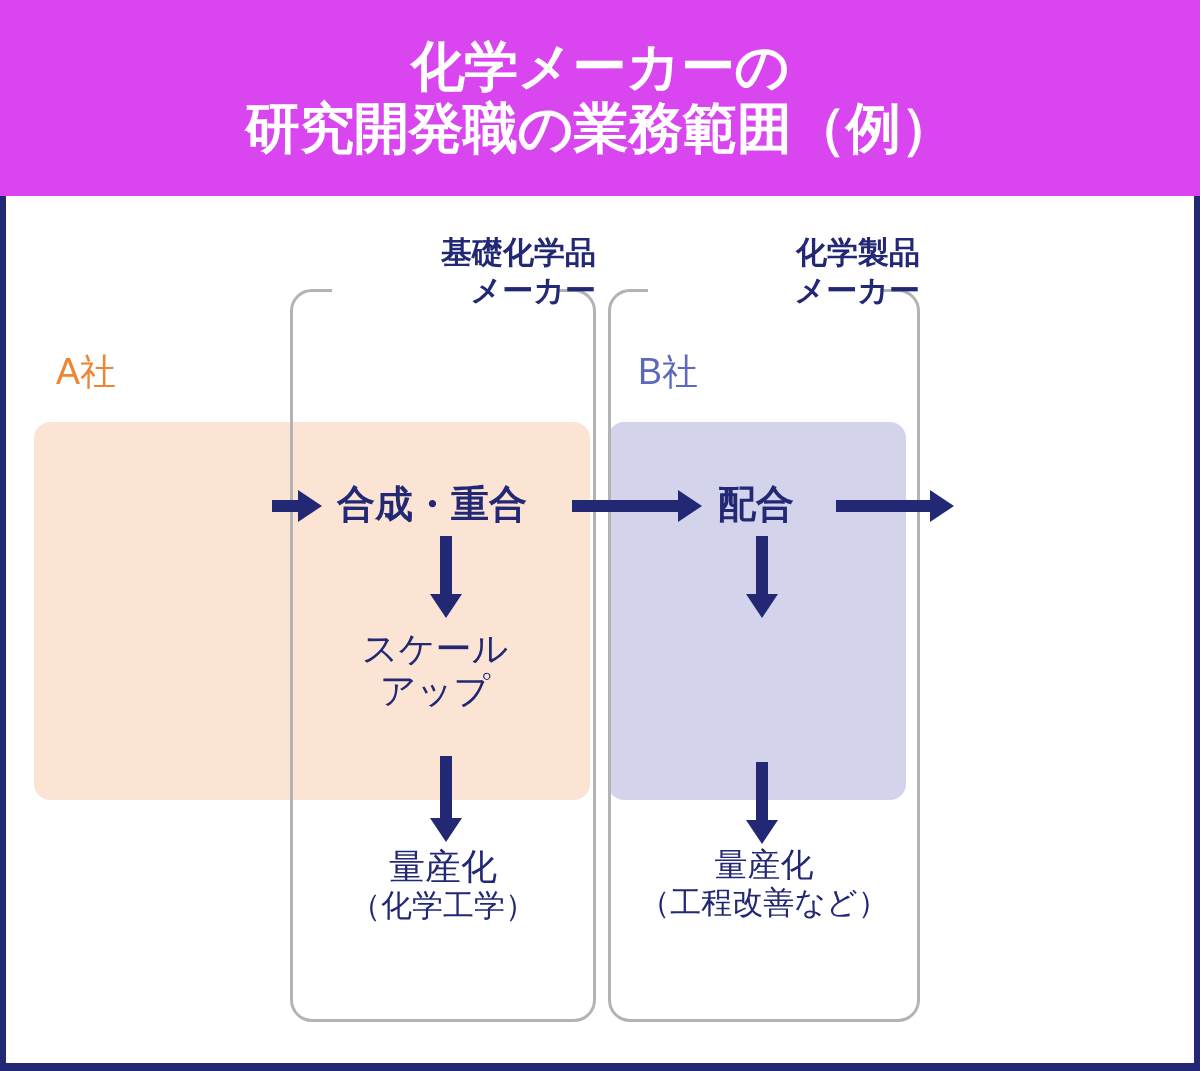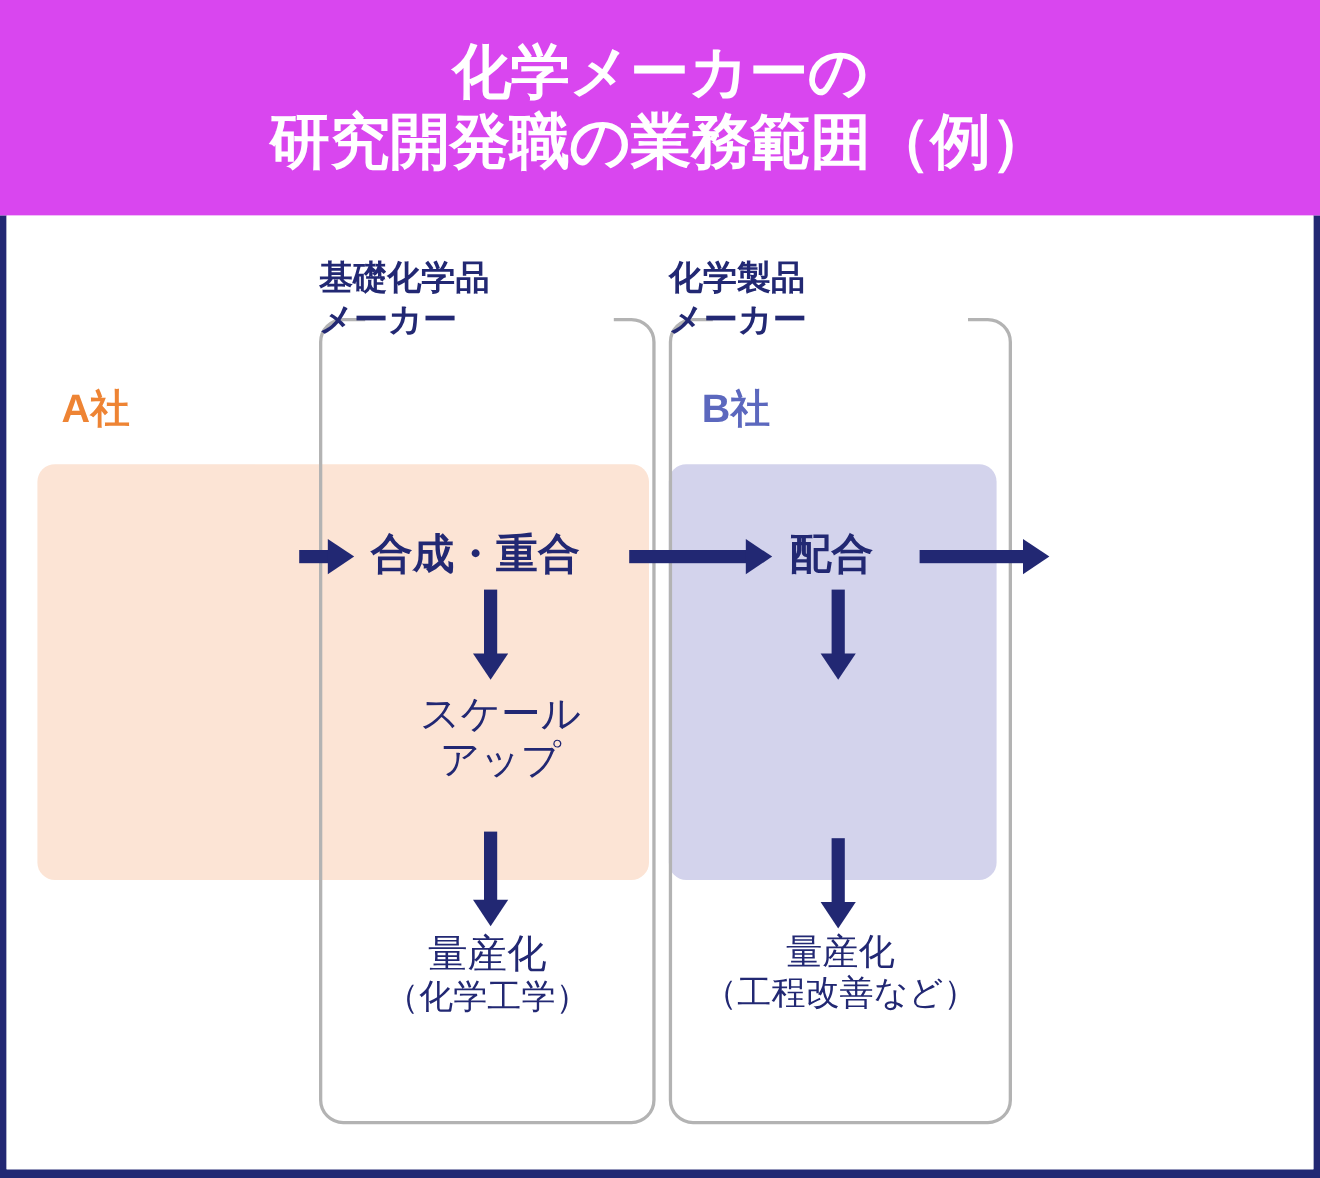--- a/index.html
+++ b/index.html
@@ -123,30 +123,30 @@
   .notch-1 { left: 326px; top: 88px; width: 226px; }
   .notch-2 { left: 642px; top: 88px; width: 232px; }
 
   
   .maker-heading {
     position: absolute;
     color: #222873;
     font-weight: bold;
     font-size: 31px;
     line-height: 1.22;
-    text-align: left;
+    text-align: right;
     white-space: nowrap;
   }
   .maker-heading-1 { left: 284px; top: 38px; width: 306px; }
   .maker-heading-2 { left: 602px; top: 38px; width: 312px; }
 
   
   .company-tag {
     position: absolute;
-    font-weight: bold;
+    font-weight: normal;
     font-size: 36px;
     line-height: 1;
     white-space: nowrap;
   }
   .company-tag-a { left: 50px; top: 158px; color: #EE8434; }
   .company-tag-b { left: 632px; top: 158px; color: #5C68BE; }
 
   
   .proc {
     position: absolute;
@@ -177,21 +177,21 @@
   
   .substep {
     position: absolute;
     color: #222873;
     font-weight: normal;
     font-size: 36px;
     line-height: 1.18;
     text-align: center;
     white-space: nowrap;
   }
-  .sub-scale   { left: 296px; top: 432px; width: 306px; }
+  .sub-scale   { left: 276px; top: 432px; width: 306px; }
   .sub-mass-a  { left: 284px; top: 650px; width: 306px; }
   .sub-cond-b  { left: 596px; top: 432px; width: 324px; font-size: 33px; }
   .sub-mass-b  { left: 596px; top: 650px; width: 324px; font-size: 33px; }
 
   .substep .small { font-size: 31px; display: block; }
   .sub-cond-b .small, .sub-mass-b .small { font-size: 31px; }
 
   
   .arrow-h {
     position: absolute;

